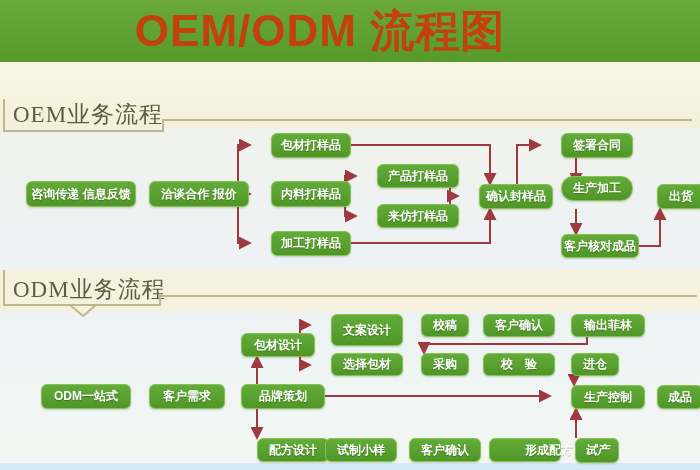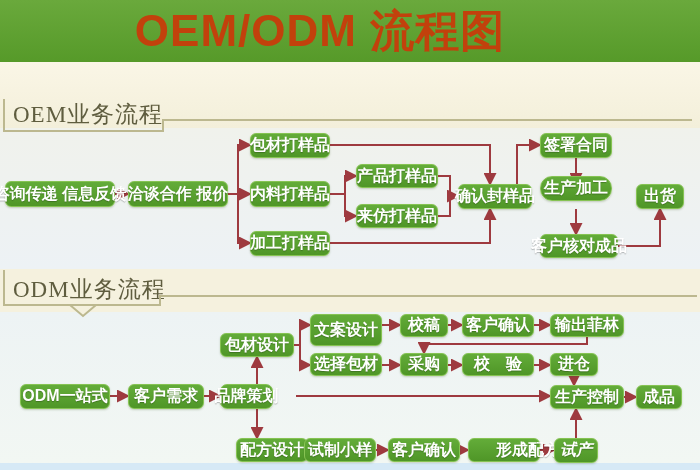--- a/index.html
+++ b/index.html
@@ -23,25 +23,26 @@
     position:absolute;color:#5f5d3f;font-weight:400;font-size:23px;
     letter-spacing:1px;font-family:"Liberation Serif","DejaVu Serif",serif;
   }
   #oem-title{left:13px;top:99px;}
   #odm-title{left:13px;top:274px;}
   #diagram{position:absolute;left:0;top:0;width:700px;height:470px;}
   .node{
     position:absolute;box-sizing:border-box;
     background:linear-gradient(#63ac39,#4f9627);
     border:1px solid #86c353;border-radius:6px;
-    color:#ffffff;font-weight:700;font-size:16px;
+    color:#ffffff;font-weight:700;font-size:12px;
     display:flex;align-items:center;justify-content:center;
     text-align:right;white-space:nowrap;
     text-shadow:0 1px 1px rgba(0,0,0,0.25);
     box-shadow:0 1px 2px rgba(60,90,30,0.25);
+    margin-left:21px;
   }
 </style>
 </head>
 <body>
 
 <div id="stage">
   <div class="band" id="band-header"></div>
   <div class="band" id="band-cream1"></div>
   <div class="band" id="band-flow1"></div>
   <div class="band" id="band-cream2"></div>
@@ -110,21 +111,21 @@
       <div class="node" style="left: 250px; top: 231px; width: 80px; height: 25px;">加工打样品</div>
       <div class="node" style="left: 356px; top: 164px; width: 82px; height: 24px;">产品打样品</div>
       <div class="node" style="left: 356px; top: 204px; width: 82px; height: 24px;">来仿打样品</div>
       <div class="node" style="left: 458px; top: 184px; width: 74px; height: 25px;">确认封样品</div>
       <div class="node" style="left: 540px; top: 133px; width: 72px; height: 25px;">签署合同</div>
       <div class="node" style="left: 540px; top: 176px; width: 72px; height: 25px; border-radius: 12px;">生产加工</div>
       <div class="node" style="left: 636px; top: 184px; width: 48px; height: 25px;">出货</div>
       <div class="node" style="left: 540px; top: 234px; width: 78px; height: 24px;">客户核对成品</div>
       <div class="node" style="left: 20px; top: 384px; width: 90px; height: 25px;">ODM一站式</div>
       <div class="node" style="left: 128px; top: 384px; width: 76px; height: 25px;">客户需求</div>
-      <div class="node" style="left: 220px; top: 384px; width: 53px; height: 25px; border-radius: 7px;">品牌策划</div>
+      <div class="node" style="left: 220px; top: 384px; width: 84px; height: 25px;">品牌策划</div>
       <div class="node" style="left: 220px; top: 333px; width: 74px; height: 24px;">包材设计</div>
       <div class="node" style="left: 310px; top: 314px; width: 72px; height: 32px;">文案设计</div>
       <div class="node" style="left: 400px; top: 314px; width: 48px; height: 23px;">校稿</div>
       <div class="node" style="left: 462px; top: 314px; width: 72px; height: 23px;">客户确认</div>
       <div class="node" style="left: 550px; top: 314px; width: 74px; height: 23px;">输出菲林</div>
       <div class="node" style="left: 310px; top: 353px; width: 72px; height: 23px;">选择包材</div>
       <div class="node" style="left: 400px; top: 353px; width: 48px; height: 23px;">采购</div>
       <div class="node" style="left: 462px; top: 353px; width: 72px; height: 23px;">校　验</div>
       <div class="node" style="left: 550px; top: 353px; width: 48px; height: 23px;">进仓</div>
       <div class="node" style="left: 550px; top: 385px; width: 74px; height: 24px;">生产控制</div>

